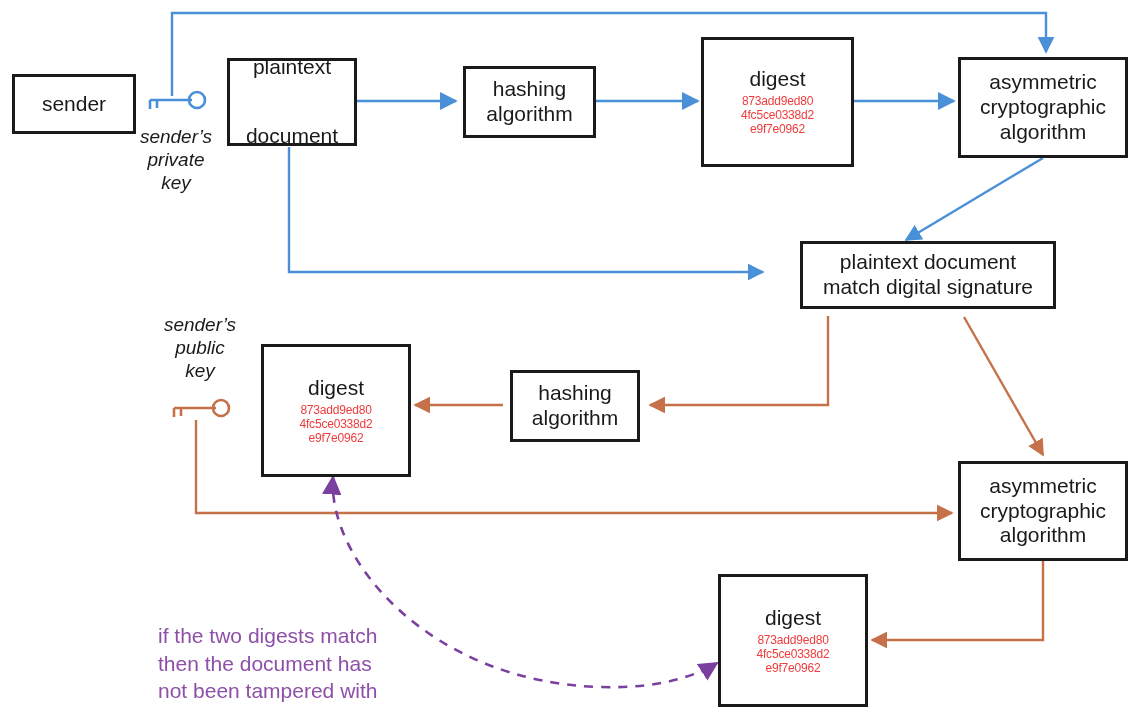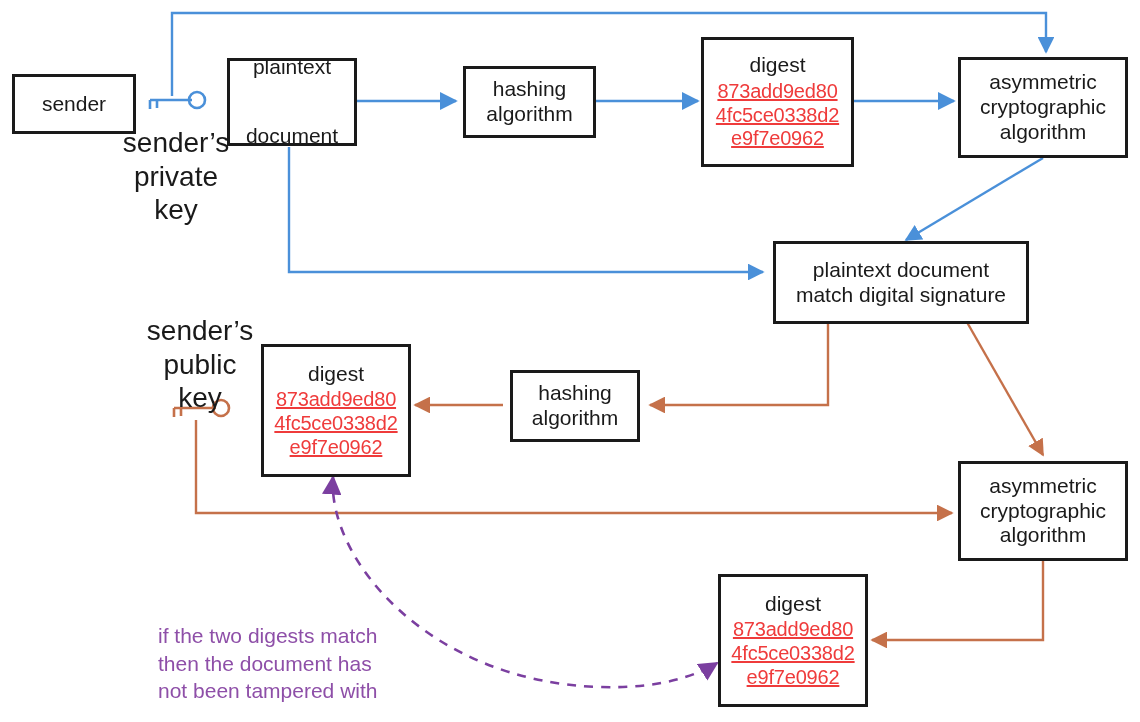--- a/index.html
+++ b/index.html
@@ -38,38 +38,38 @@
     text-align: center;
     color: #1a1a1a;
     line-height: 1.18;
     z-index: 5;
   }
   .node .node-title {
     font-size: 21px;
     color: #1a1a1a;
   }
   .node .hash-line {
-    font-size: 20px;
+    font-size: 12px;
     color: #ef3b3b;
     letter-spacing: -0.2px;
-    text-decoration: underline;
   }
   .node .hash-block {
     margin-top: 2px;
     display: flex;
     flex-direction: column;
     align-items: center;
   }
   .plain-label {
     position: absolute;
-    font-size: 28px;
+    font-size: 19px;
     color: #1a1a1a;
     text-align: center;
     line-height: 1.2;
     z-index: 6;
+    font-style: italic;
   }
   .note-text {
     position: absolute;
     font-size: 21px;
     color: #8e4fa8;
     line-height: 1.32;
     z-index: 6;
   }
   .key-icon {
     position: absolute;
@@ -161,21 +161,21 @@
       <span class="hash-line">e9f7e0962</span>
     </span>
   </div>
 
   <div class="node" style="left:958px; top:57px; width:170px; height:101px;">
     <span class="node-title">asymmetric</span>
     <span class="node-title">cryptographic</span>
     <span class="node-title">algorithm</span>
   </div>
 
-  <div class="node" style="left:773px; top:241px; width:256px; height:83px;">
+  <div class="node" style="left:800px; top:241px; width:256px; height:68px;">
     <span class="node-title">plaintext document</span>
     <span class="node-title">match digital signature</span>
   </div>
 
   <div class="plain-label" style="left:146px; top:314px; width:108px;">
     <div>sender’s</div>
     <div>public</div>
     <div>key</div>
   </div>
 

